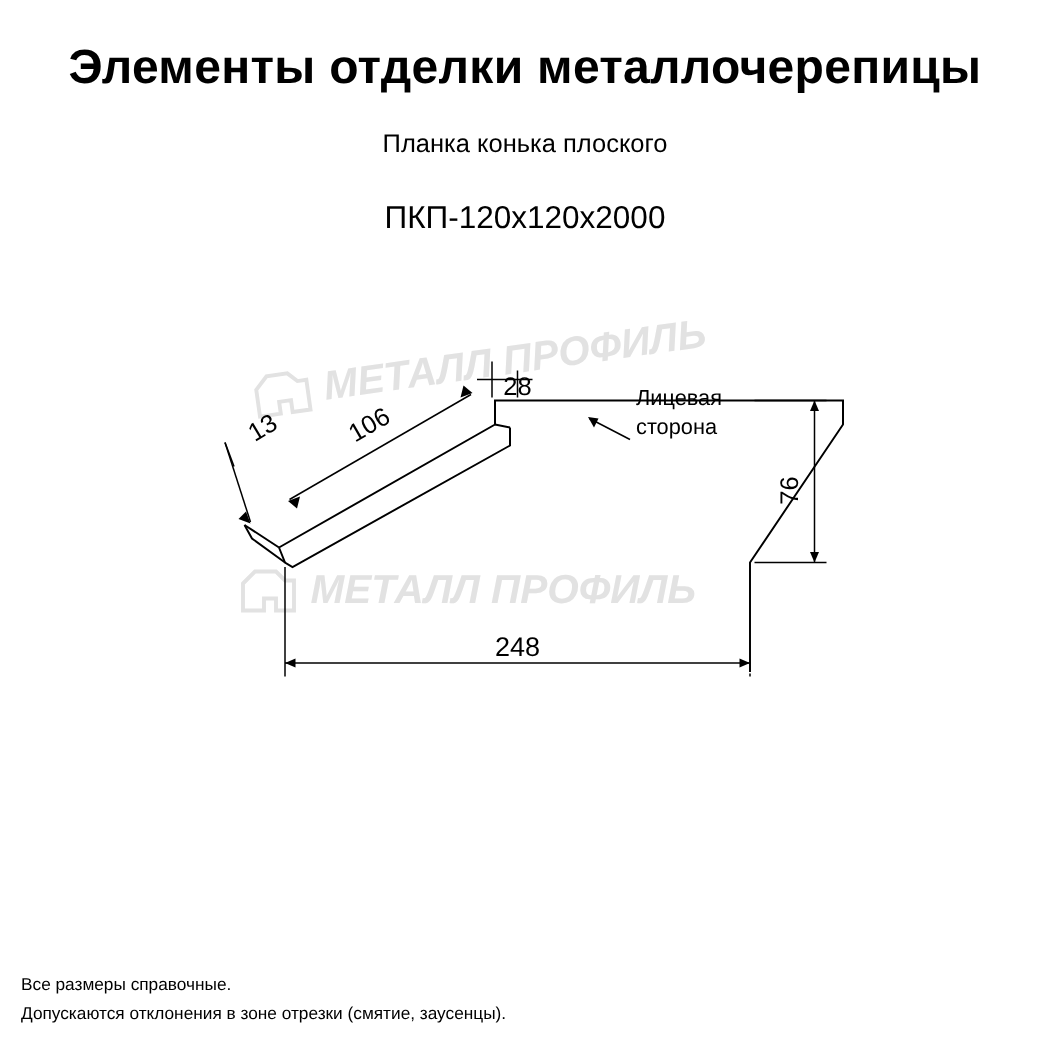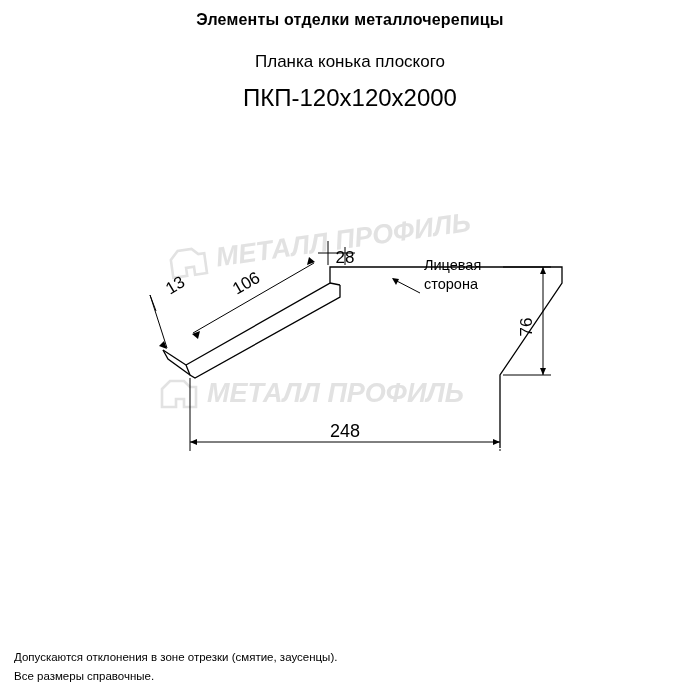--- a/index.html
+++ b/index.html
@@ -23,34 +23,34 @@
 
   
   .header {
     position: absolute;
     left: 0;
     top: 0;
     width: 700px;
     text-align: center;
   }
   .title-main {
-    font-size: 16px;
+    font-size: 32px;
     font-weight: bold;
     letter-spacing: 0.2px;
-    margin-top: 10px;
+    margin-top: 25px;
     line-height: 1.2;
   }
   .title-sub {
     font-size: 17px;
     margin-top: 22px;
     line-height: 1.35;
   }
   .title-code {
-    font-size: 24px;
-    margin-top: 8px;
+    font-size: 21px;
+    margin-top: 24px;
     line-height: 1.35;
   }
 
   
   .drawing {
     position: absolute;
     left: 0;
     top: 175px;
     width: 700px;
     height: 420px;
@@ -198,17 +198,17 @@
         <line x1="190" y1="267" x2="500" y2="267"></line>
         <path d="M197 264 L190 267 L197 270 Z" fill="#000000" stroke="none"></path>
         <path d="M493 264 L500 267 L493 270 Z" fill="#000000" stroke="none"></path>
       </g>
       <text x="345" y="262" font-size="18" fill="#000000" text-anchor="middle">248</text>
 
     </svg>
   </div>
 
   <div class="footer">
+    <div>Все размеры справочные.</div>
     <div>Допускаются отклонения в зоне отрезки (смятие, заусенцы).</div>
-    <div>Все размеры справочные.</div>
   </div>
 
 </div>
 
 </body></html>

